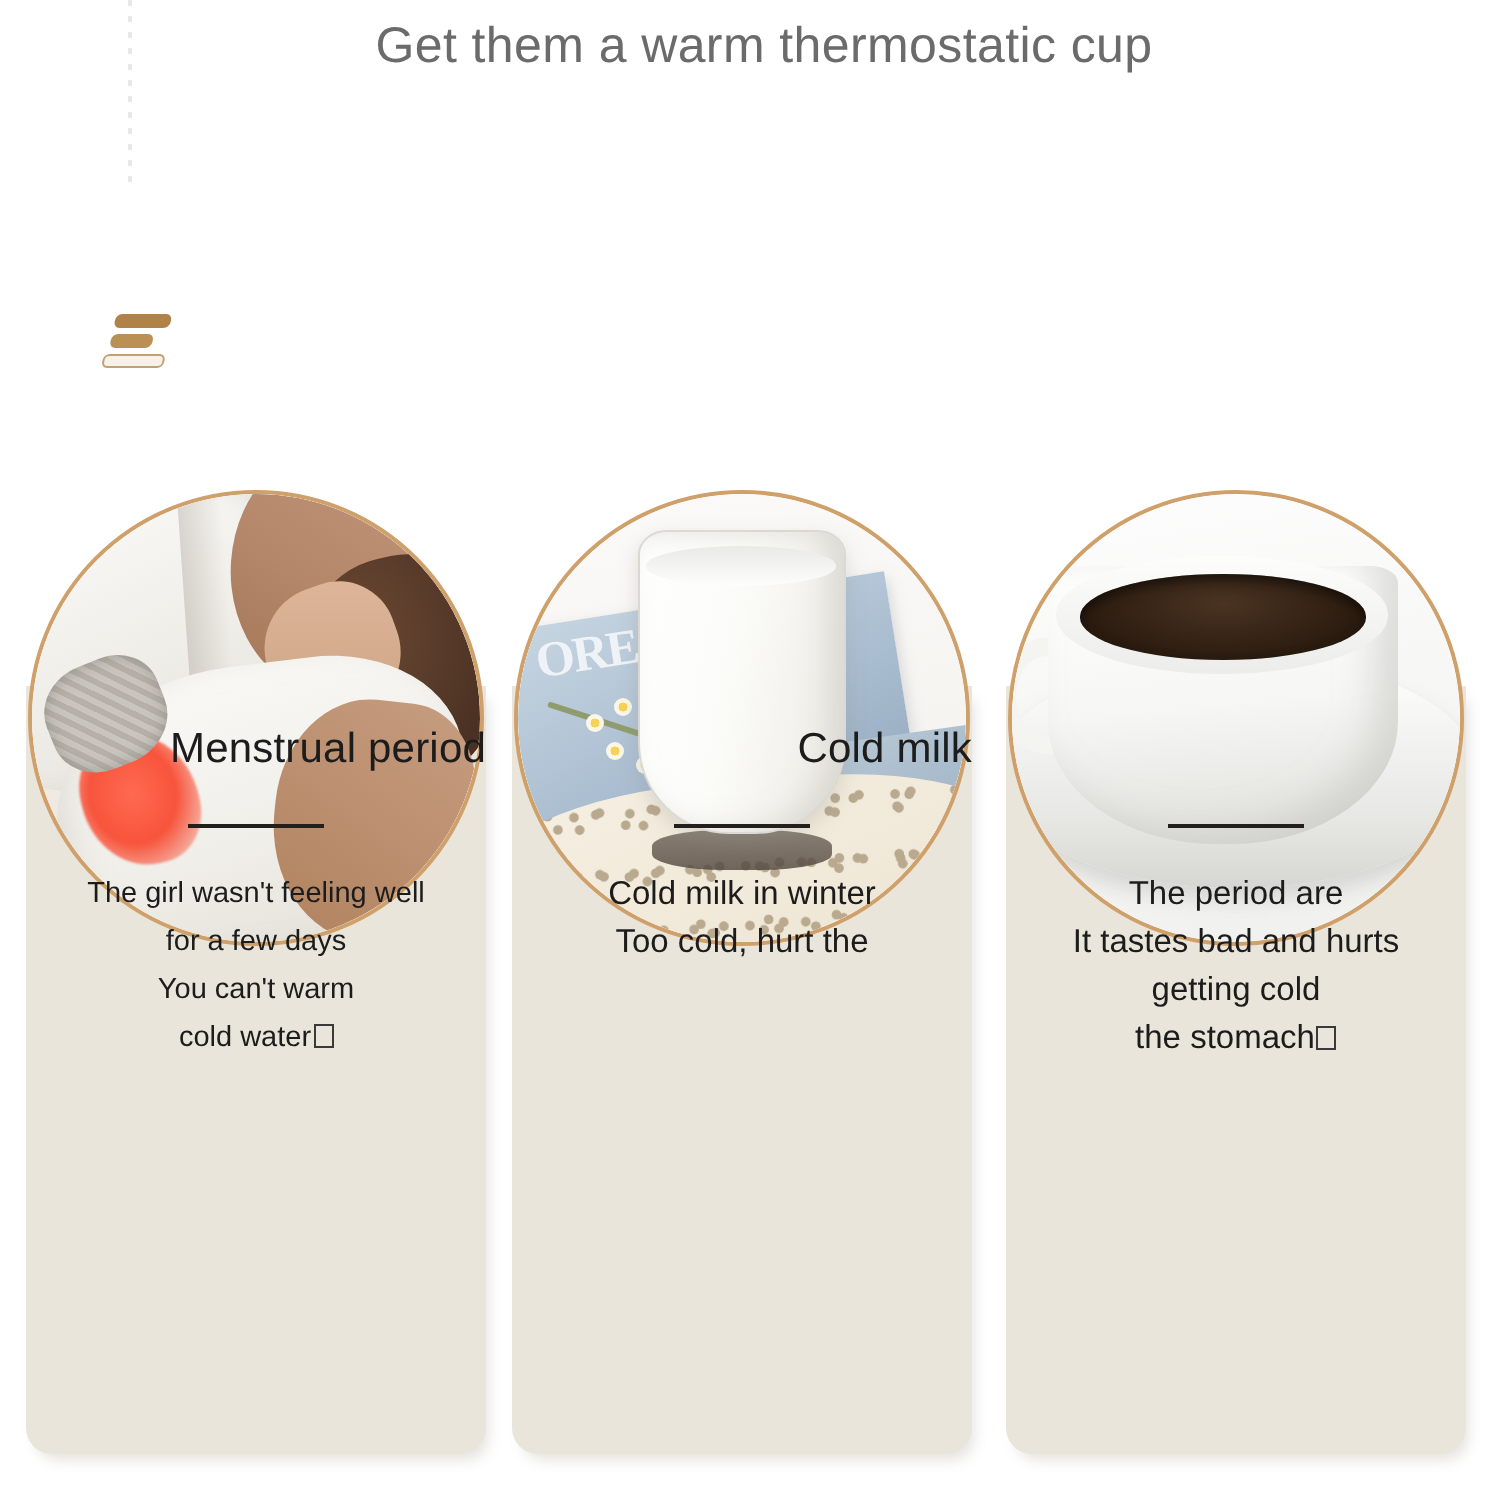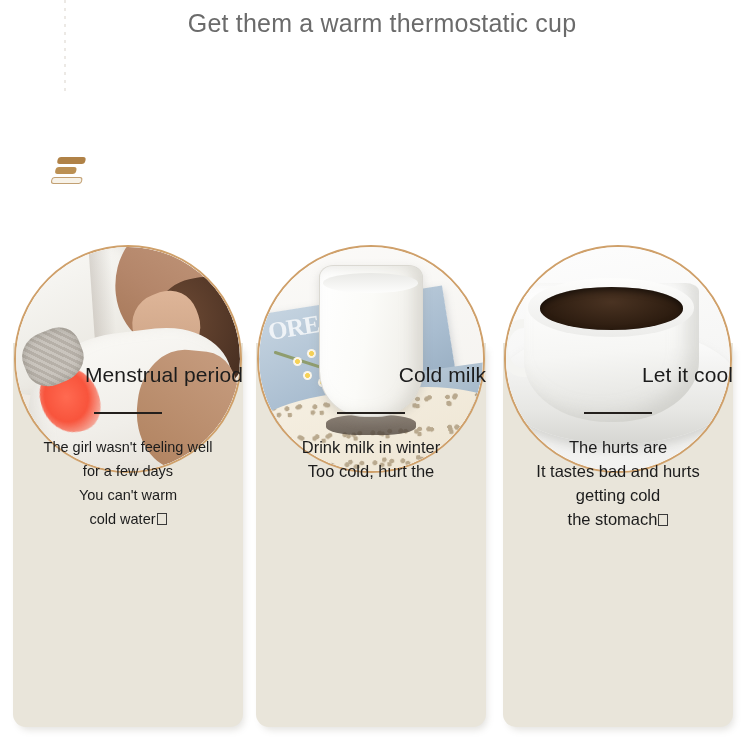--- a/index.html
+++ b/index.html
@@ -319,40 +319,39 @@
           <div class="ph2-lace"></div>
           <div class="ph2-base"></div>
           <div class="ph2-glass">
             <div class="ph2-milktop"></div>
           </div>
         </div>
       </div>
       <div class="card-title">Cold milk</div>
       <div class="card-divider"></div>
       <div class="card-body">
-        <span class="line">Drink milk in winter</span>
+        <span class="line">Cold milk in winter</span>
         <span class="line">Too cold, hurt the</span>
       </div>
     </div>
 
     <div class="card card-3">
       <div class="card-photo">
         <div class="photo-inner">
           <div class="ph3-bg"></div>
           <div class="ph3-saucer"></div>
           <div class="ph3-handle"></div>
           <div class="ph3-cup"></div>
           <div class="ph3-rim"></div>
           <div class="ph3-coffee"></div>
         </div>
       </div>
-      <div class="card-title">Let it cool</div>
       <div class="card-divider"></div>
       <div class="card-body">
-        <span class="line">The hurts are</span>
+        <span class="line">The period are</span>
         <span class="line">It tastes bad and hurts</span>
         <span class="line">getting cold</span>
         <span class="line"><span>the stomach</span><span class="tofu"></span></span>
       </div>
     </div>
 
   </div>
 </div>
 
 </body></html>

